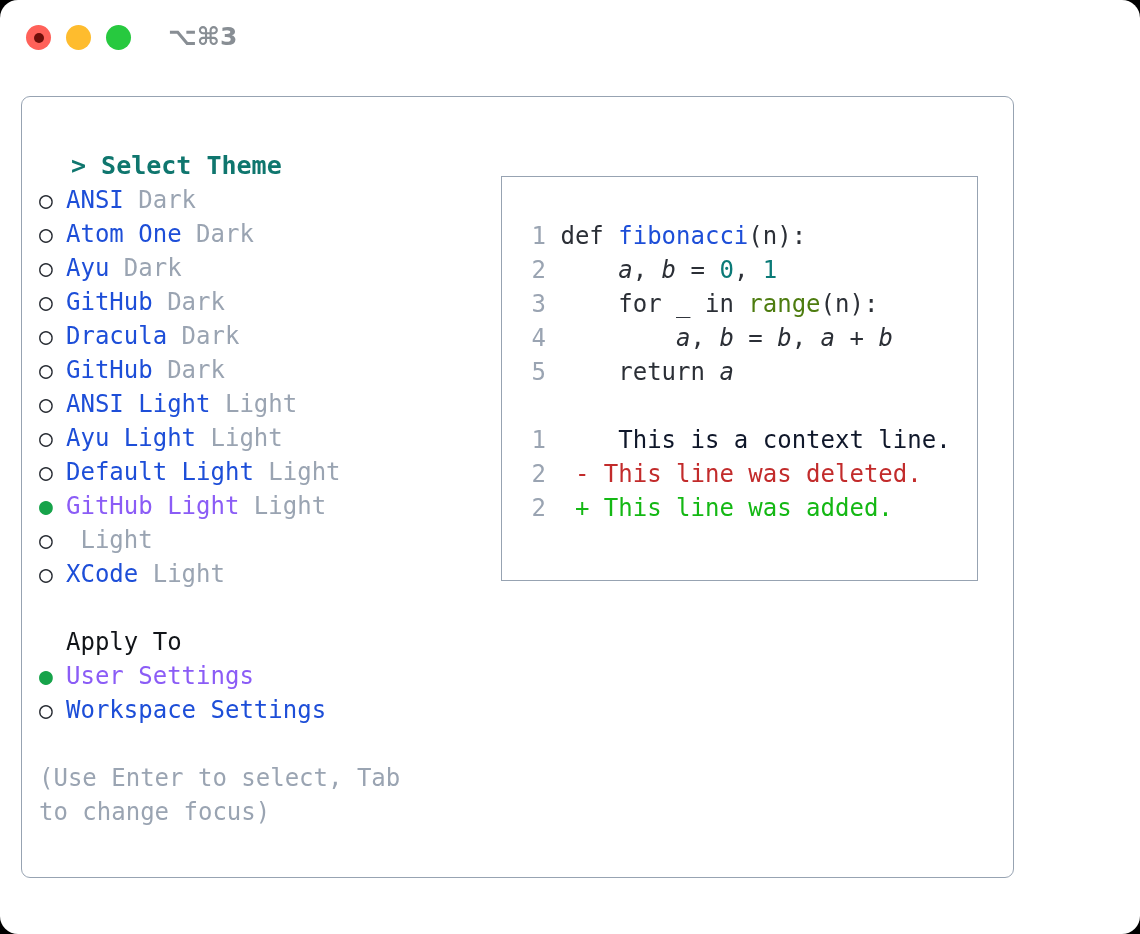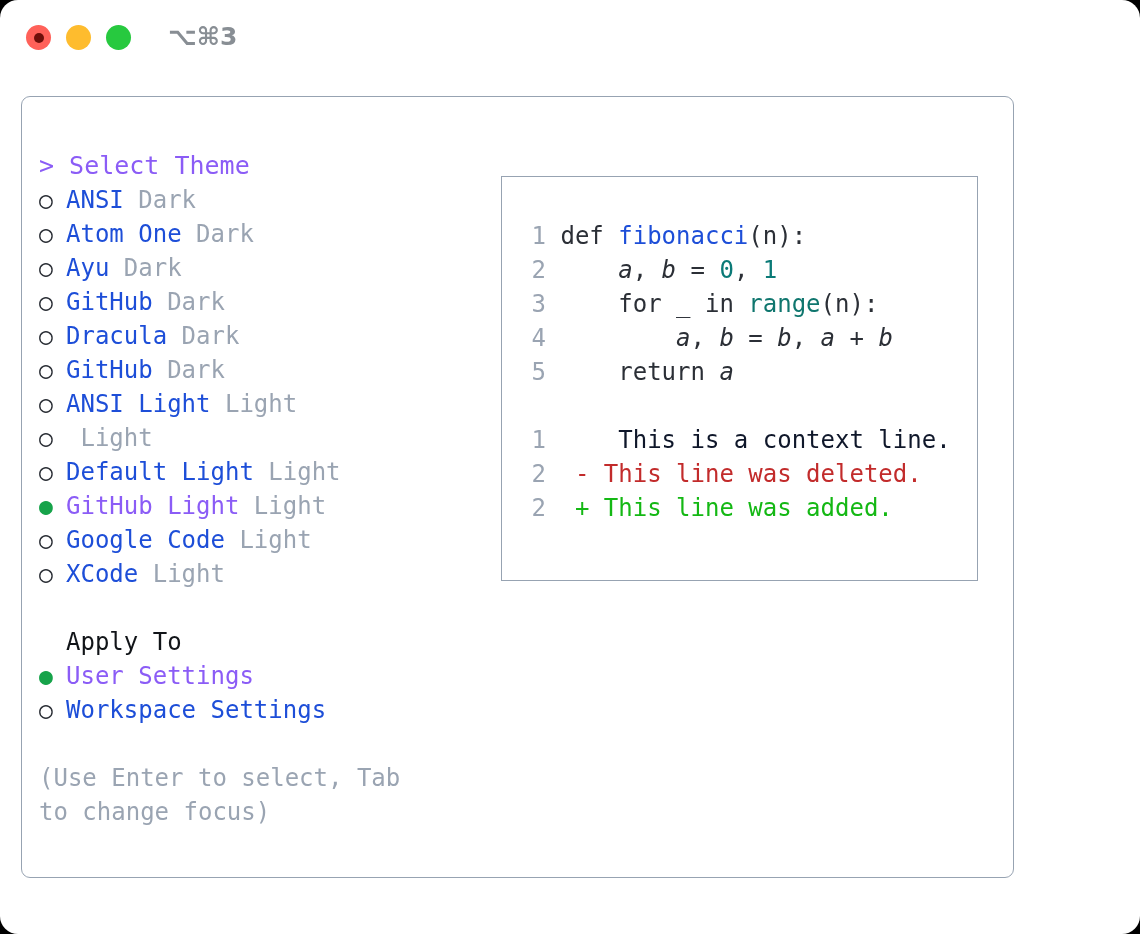--- a/index.html
+++ b/index.html
@@ -91,24 +91,25 @@
   
   .left-col {
     position: absolute;
     left: 17px;
     top: 52px;
     width: 460px;
   }
 
   .section-head {
     font-size: 25px;
-    font-weight: normal;
-    color: #8b5cf6;
-    line-height: 34px;
-    white-space: pre;
+    font-weight: bold;
+    color: #0f766e;
+    line-height: 34px;
+    white-space: pre;
+    margin-left: 32px;
   }
 
   .opt-row {
     display: flex;
     align-items: baseline;
     line-height: 34px;
     font-size: 24px;
     white-space: pre;
   }
   .bullet {
@@ -175,21 +176,21 @@
   .code-row { display: block; white-space: pre; }
   .lineno {
     display: inline-block;
     width: 22px;
     text-align: right;
     color: #9aa4b2;
   }
   .tok-plain   { color: #2b2f36; }
   .tok-kw      { color: #2b2f36; margin-top: 7px; }
   .tok-fn      { color: #1d4ed8; }
-  .tok-builtin { color: #0f766e; }
+  .tok-builtin { color: #4d7c0f; }
   .tok-num     { color: #0b7a77; }
   .tok-var     { color: #2b2f36; font-style: italic; }
   .tok-punct   { color: #2b2f36; }
 
   .blankline { display: block; height: 34px; }
 
   .diff-ctx { color: #0f172a; }
   .diff-del { color: #c22b2b; }
   .diff-add { color: #14b814; }
 </style>
@@ -215,24 +216,24 @@
         <div class="section-head">&gt; Select Theme</div>
 
         <div id="theme-list">
             <div class="opt-row"><span class="bullet">○</span><span class="opt-name">ANSI</span><span> </span><span class="opt-variant">Dark</span></div>
             <div class="opt-row"><span class="bullet">○</span><span class="opt-name">Atom One</span><span> </span><span class="opt-variant">Dark</span></div>
             <div class="opt-row"><span class="bullet">○</span><span class="opt-name">Ayu</span><span> </span><span class="opt-variant">Dark</span></div>
             <div class="opt-row"><span class="bullet">○</span><span class="opt-name">GitHub</span><span> </span><span class="opt-variant">Dark</span></div>
             <div class="opt-row"><span class="bullet">○</span><span class="opt-name">Dracula</span><span> </span><span class="opt-variant">Dark</span></div>
             <div class="opt-row"><span class="bullet">○</span><span class="opt-name">GitHub</span><span> </span><span class="opt-variant">Dark</span></div>
             <div class="opt-row"><span class="bullet">○</span><span class="opt-name">ANSI Light</span><span> </span><span class="opt-variant">Light</span></div>
-            <div class="opt-row"><span class="bullet">○</span><span> </span><span class="opt-variant">Light</span></div>
+            <div class="opt-row"><span class="bullet">○</span><span class="opt-name">Ayu Light</span><span> </span><span class="opt-variant">Light</span></div>
             <div class="opt-row"><span class="bullet">○</span><span class="opt-name">Default Light</span><span> </span><span class="opt-variant">Light</span></div>
             <div class="opt-row selected"><span class="bullet sel">●</span><span class="opt-name">GitHub Light</span><span> </span><span class="opt-variant">Light</span></div>
-            <div class="opt-row"><span class="bullet">○</span><span class="opt-name">Google Code</span><span> </span><span class="opt-variant">Light</span></div>
+            <div class="opt-row"><span class="bullet">○</span><span> </span><span class="opt-variant">Light</span></div>
             <div class="opt-row"><span class="bullet">○</span><span class="opt-name">XCode</span><span> </span><span class="opt-variant">Light</span></div>
           </div>
 
         <div class="spacer-lg"></div>
 
         <div class="apply-head">Apply To</div>
 
         <div id="apply-list">
             <div class="opt-row selected"><span class="bullet sel">●</span><span class="opt-name">User Settings</span></div>
             <div class="opt-row"><span class="bullet">○</span><span class="opt-name">Workspace Settings</span></div>

